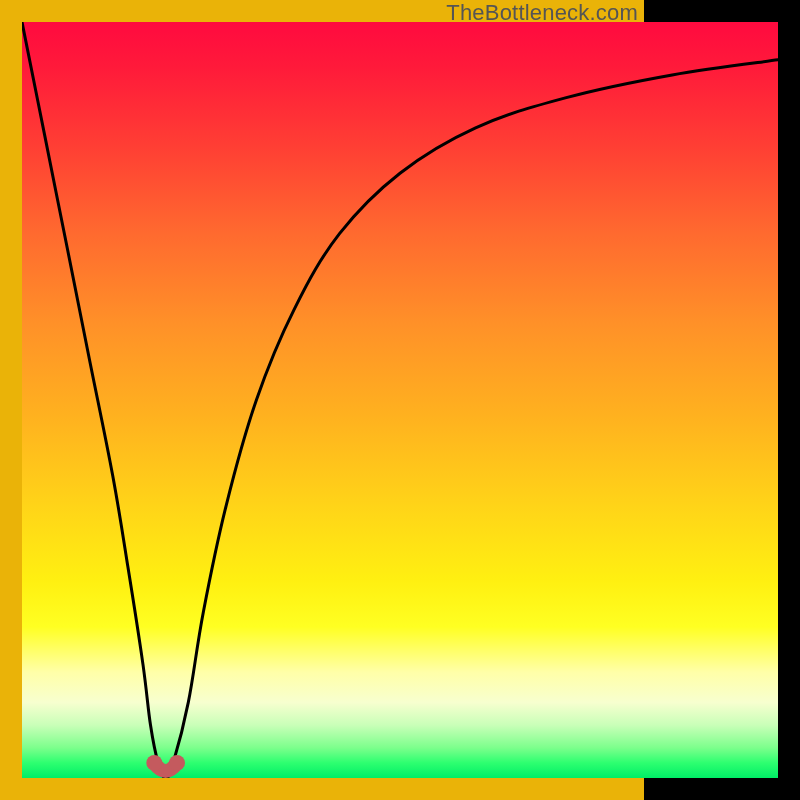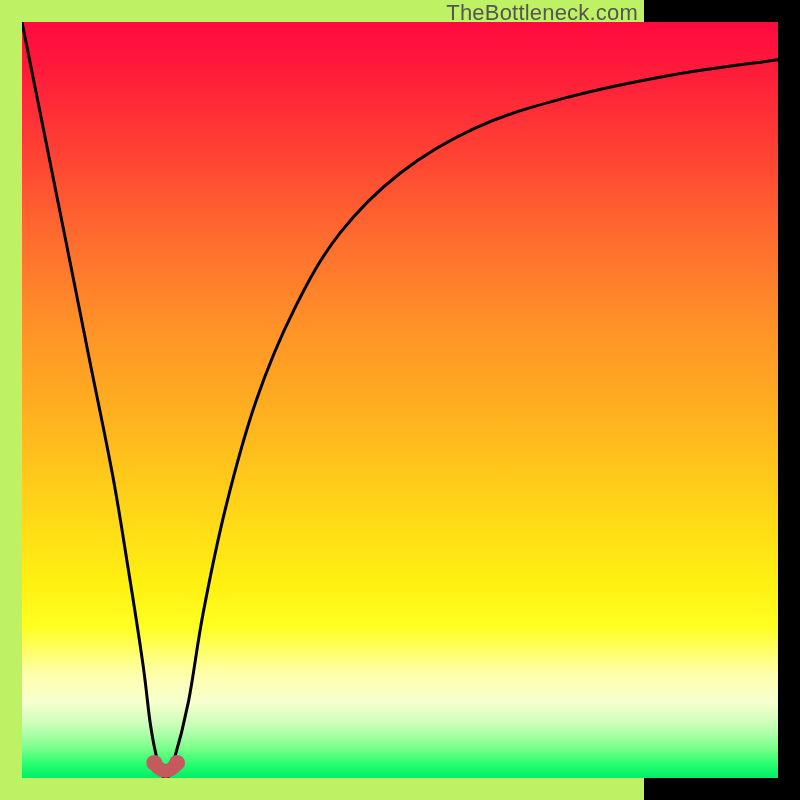--- a/index.html
+++ b/index.html
@@ -10,21 +10,21 @@
     overflow: hidden;
     background: #000;
     font-family: Arial, Helvetica, sans-serif;
   }
   .frame {
     position: absolute;
     top: 0;
     left: 0;
     width: 644px;
     height: 800px;
-    background: #bef264;
+    background: #eab308;
   }
   .plot {
     position: absolute;
     top: 22px;
     left: 22px;
     width: 756px;
     height: 756px;
     overflow: hidden;
   }
   .gradient {

